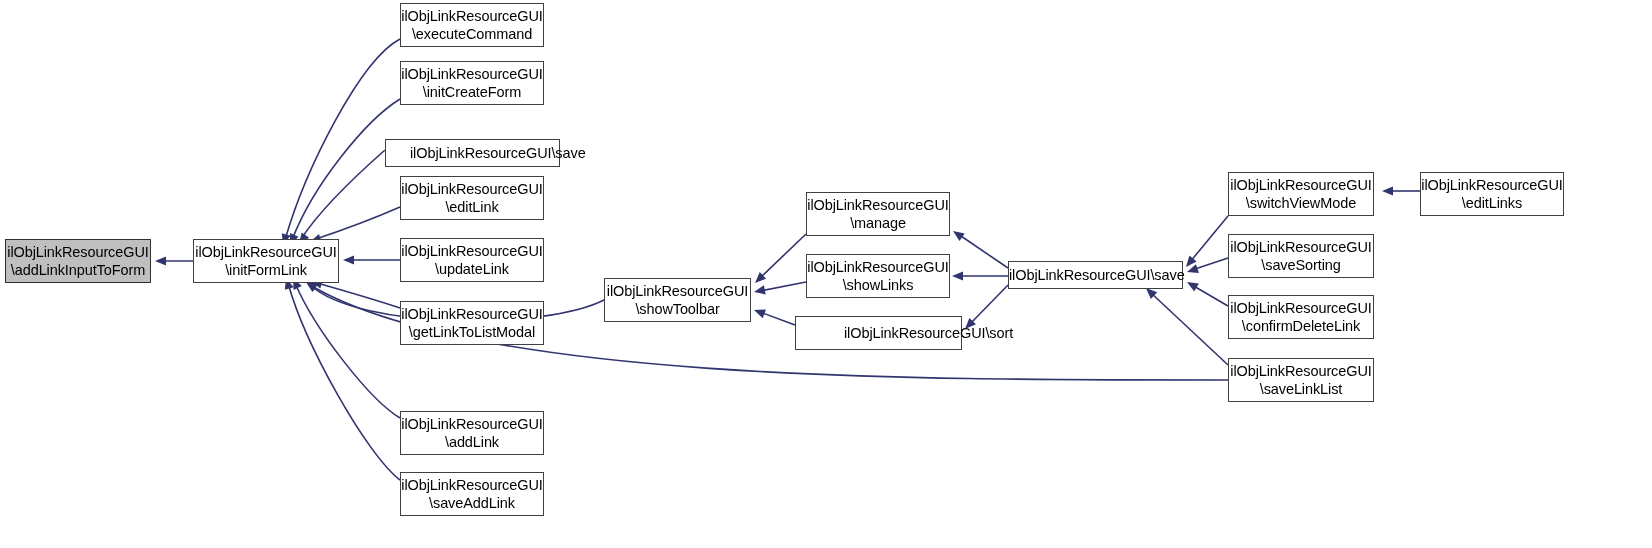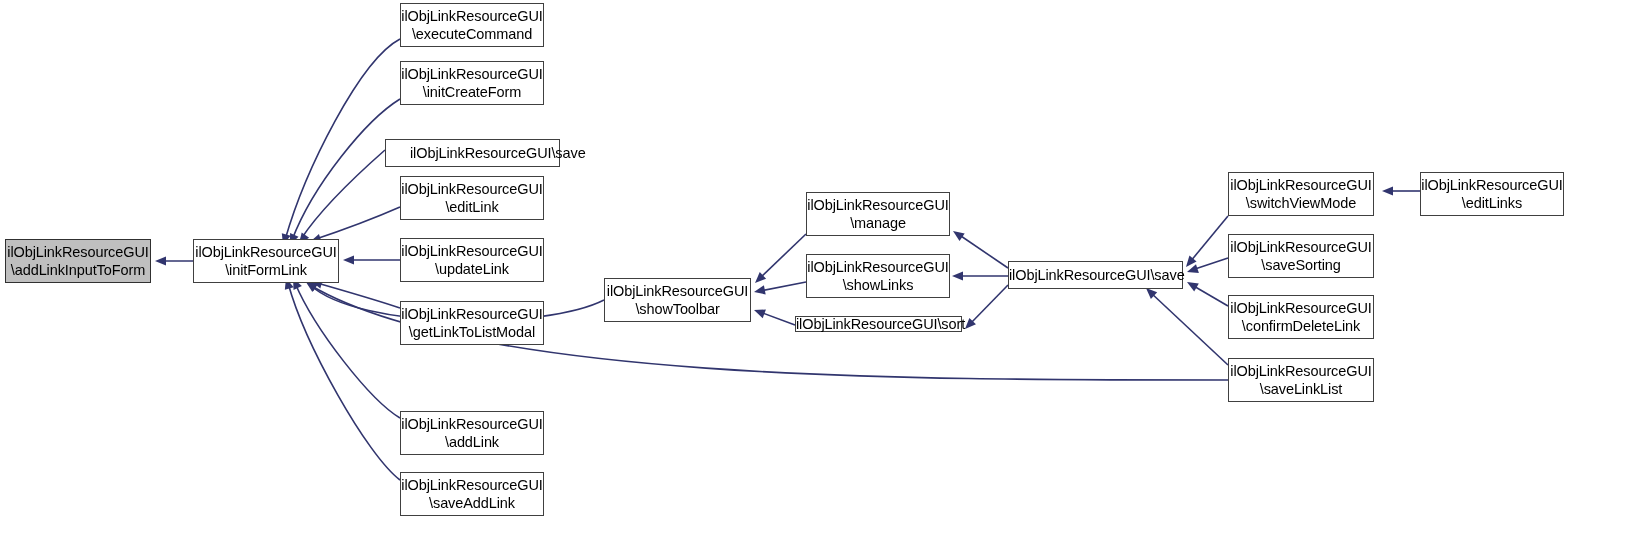--- a/index.html
+++ b/index.html
@@ -120,21 +120,21 @@
       <div class="node" style="left: 400px; top: 411px; width: 144px; height: 44px;"><span class="node-label">ilObjLinkResourceGUI
 \addLink</span></div>
       <div class="node" style="left: 400px; top: 472px; width: 144px; height: 44px;"><span class="node-label">ilObjLinkResourceGUI
 \saveAddLink</span></div>
       <div class="node" style="left: 604px; top: 278px; width: 147px; height: 44px;"><span class="node-label">ilObjLinkResourceGUI
 \showToolbar</span></div>
       <div class="node" style="left: 806px; top: 192px; width: 144px; height: 44px;"><span class="node-label">ilObjLinkResourceGUI
 \manage</span></div>
       <div class="node" style="left: 806px; top: 254px; width: 144px; height: 44px;"><span class="node-label">ilObjLinkResourceGUI
 \showLinks</span></div>
-      <div class="node" style="left: 795px; top: 316px; width: 167px; height: 16px;"><span class="node-label">ilObjLinkResourceGUI\sort</span></div>
+      <div class="node" style="left: 795px; top: 316px; width: 167px; height: 34px; padding-left: 48px;"><span class="node-label">ilObjLinkResourceGUI\sort</span></div>
       <div class="node" style="left: 1008px; top: 261px; width: 175px; height: 28px;"><span class="node-label">ilObjLinkResourceGUI\save</span></div>
       <div class="node" style="left: 1228px; top: 172px; width: 146px; height: 44px;"><span class="node-label">ilObjLinkResourceGUI
 \switchViewMode</span></div>
       <div class="node" style="left: 1228px; top: 234px; width: 146px; height: 44px;"><span class="node-label">ilObjLinkResourceGUI
 \saveSorting</span></div>
       <div class="node" style="left: 1228px; top: 295px; width: 146px; height: 44px;"><span class="node-label">ilObjLinkResourceGUI
 \confirmDeleteLink</span></div>
       <div class="node" style="left: 1228px; top: 358px; width: 146px; height: 44px;"><span class="node-label">ilObjLinkResourceGUI
 \saveLinkList</span></div>
       <div class="node" style="left: 1420px; top: 172px; width: 144px; height: 44px;"><span class="node-label">ilObjLinkResourceGUI

